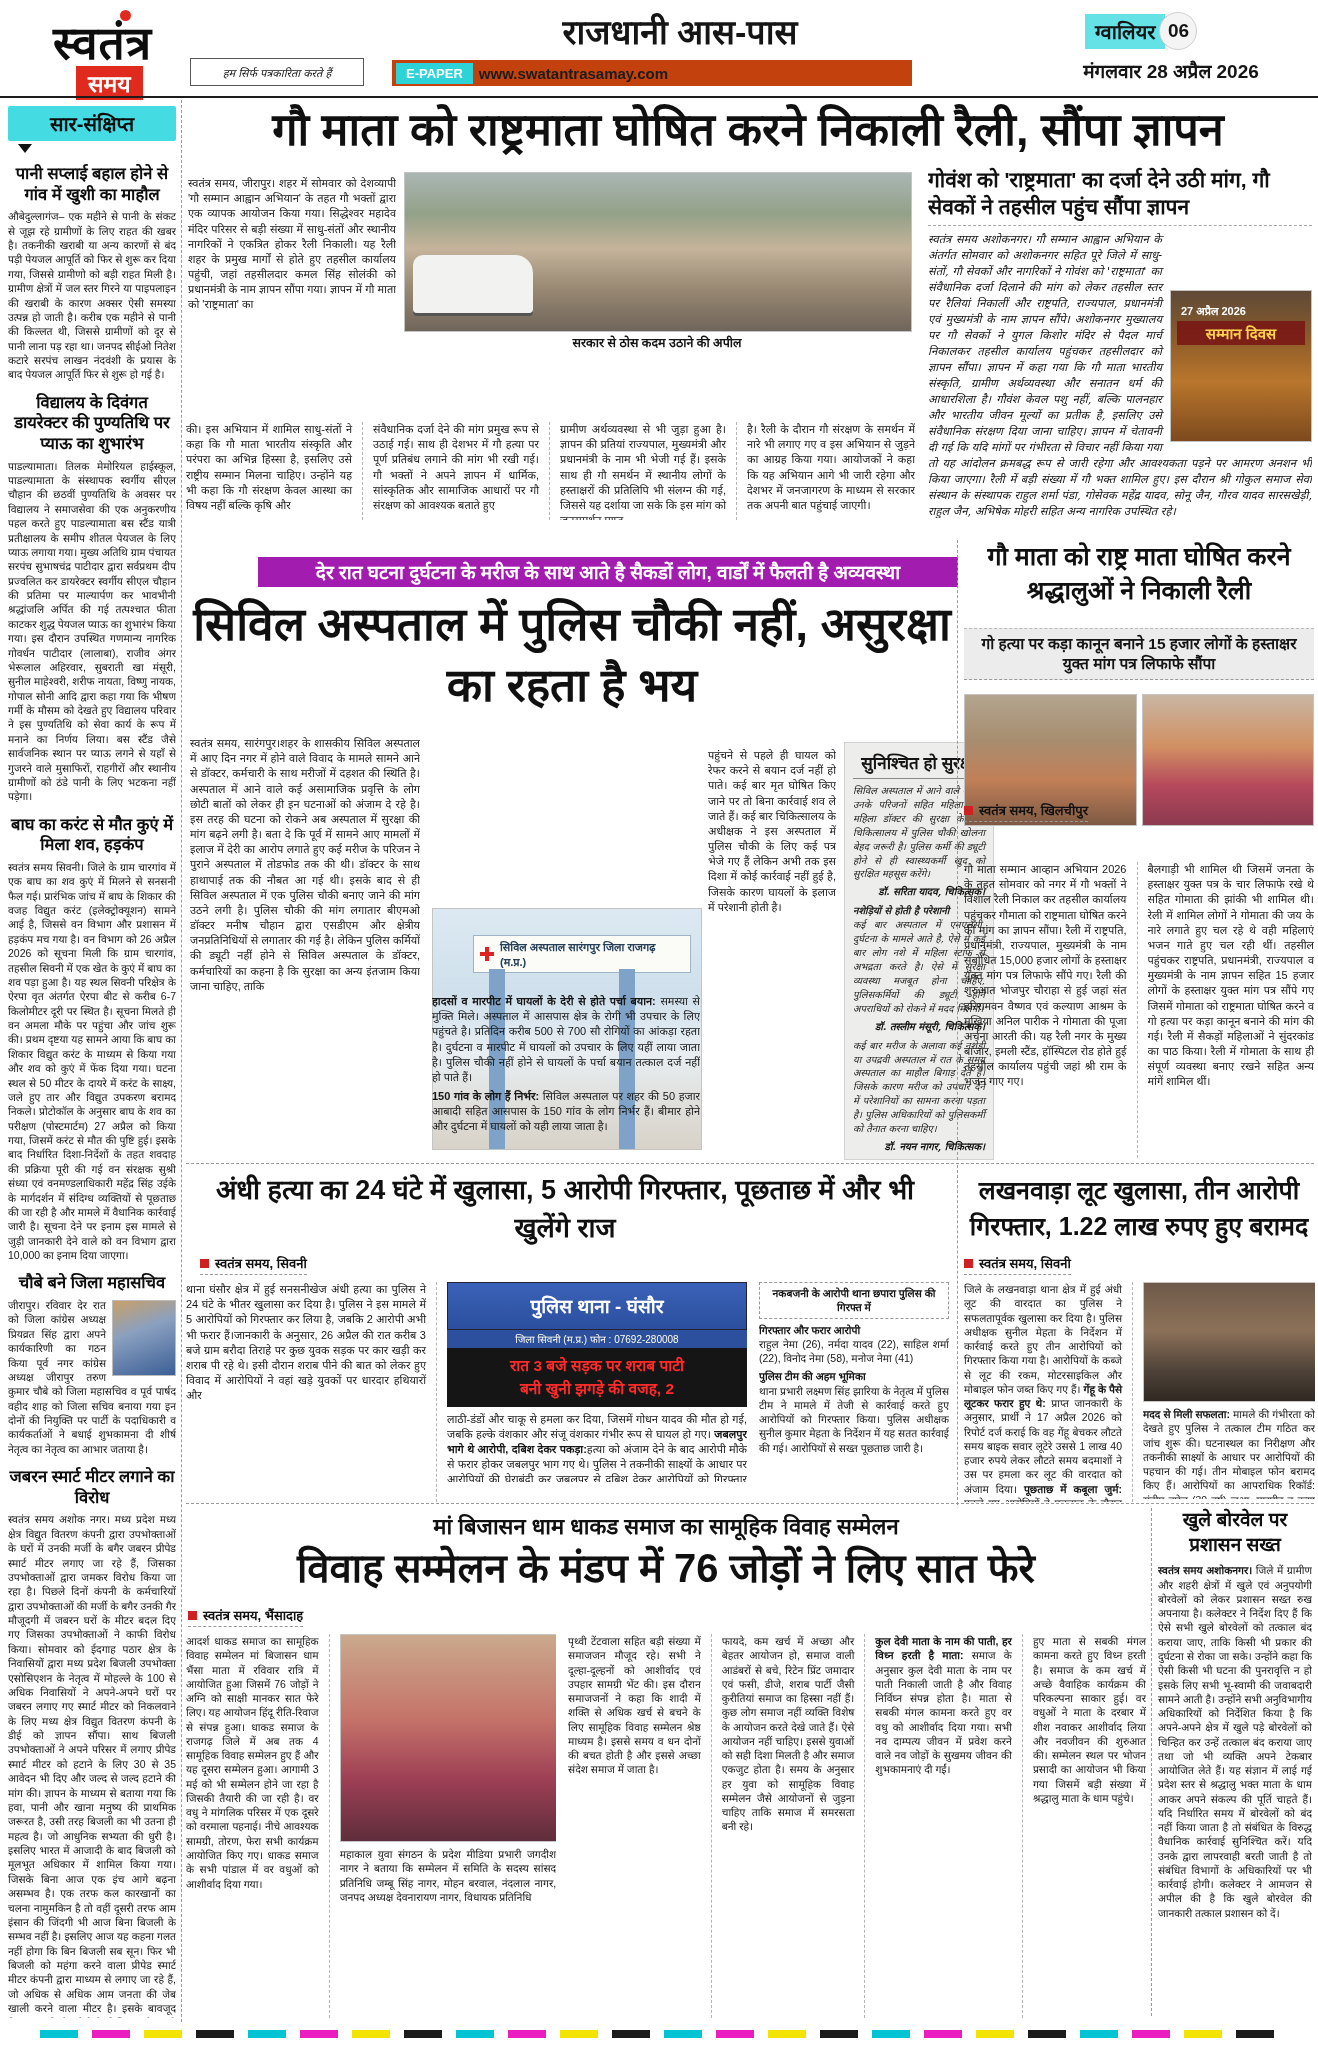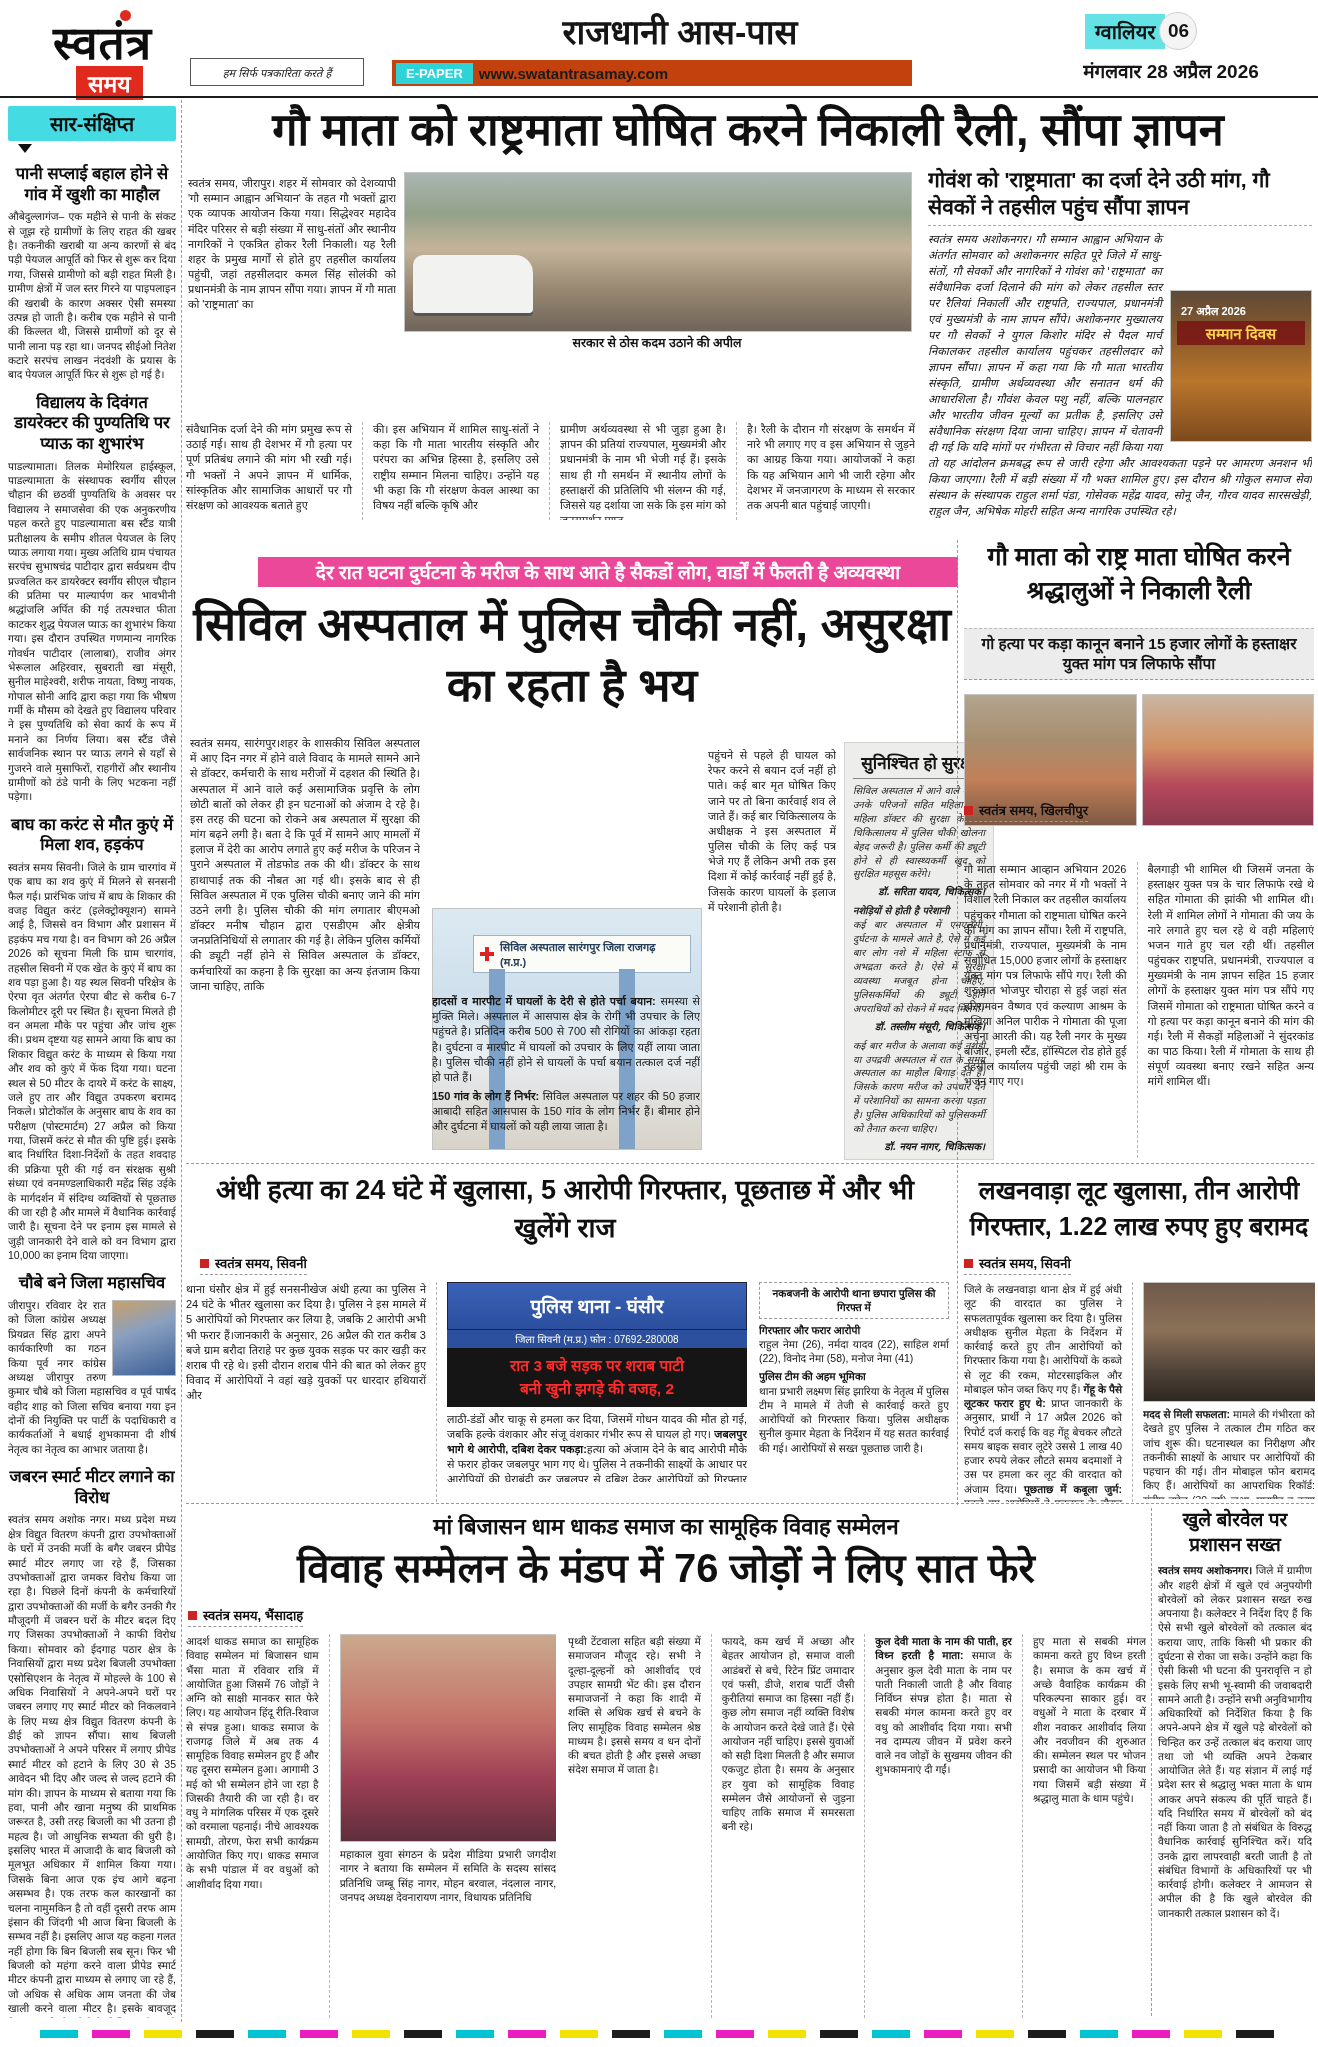--- a/index.html
+++ b/index.html
@@ -48,21 +48,21 @@
   .hosp-building{background:linear-gradient(180deg,#dce9f2 0%,#cfe0ec 35%,#e8eef2 60%,#d8d2c8 100%);}
   .hosp-sign{position:absolute;top:26px;left:40px;right:10px;background:#fbfbf8;border:1px solid #9db4c6;
              display:flex;align-items:center;gap:6px;padding:3px 6px;font-size:11px;font-weight:700;color:#27415a;}
   .red-cross{width:14px;height:14px;position:relative;flex:0 0 14px;}
   .red-cross:before{content:"";position:absolute;left:5px;top:0;width:4px;height:14px;background:#d22;}
   .red-cross:after{content:"";position:absolute;left:0;top:5px;width:14px;height:4px;background:#d22;}
   .pillar{position:absolute;top:60px;width:16px;bottom:0;background:#7fa3c8;}
   
   .byline{font-size:13px;font-weight:700;color:#111;display:inline-block;border-bottom:1px dashed #999;padding-bottom:2px;}
   .byline .sq{display:inline-block;width:9px;height:9px;background:#c22;margin-right:6px;}
-  .kicker-black{background:#ec4899;color:#fff;font-size:19px;font-weight:700;display:flex;align-items:center;justify-content:center;}
+  .kicker-black{background:#a21caf;color:#fff;font-size:19px;font-weight:700;display:flex;align-items:center;justify-content:center;}
   .kicker-grey{background:#ececec;font-size:15.5px;font-weight:800;text-align:center;line-height:1.3;
                padding:5px 6px;border-bottom:1px dashed #999;border-top:1px dashed #bbb;}
   .subhead-inline{font-weight:800;}
   .colflex{display:flex;}
   .colflex > div{overflow:hidden;}
   .colrule{border-right:1px dashed #b5b5b5;padding-right:10px;margin-right:10px;}
   .safety-box{background:#ededeb;border:1px solid #d2d2d0;padding:8px 8px;overflow:hidden;}
   .safety-title{font-size:17px;font-weight:800;text-align:center;border-bottom:1px solid #888;padding-bottom:4px;margin-bottom:5px;}
   .quote{font-family:"DejaVu Serif","Liberation Serif",serif;font-style:italic;font-size:9.8px;line-height:1.42;text-align:justify;color:#222;}
   .quote-auth{font-family:"DejaVu Serif","Liberation Serif",serif;font-style:italic;font-size:10px;font-weight:700;text-align:right;margin:3px 0 6px 0;}
@@ -145,22 +145,22 @@
     <div>
       <div class="photo ph-banner" style="float:right;width:140px;height:150px;margin:58px 0 4px 8px;">
         <div class="banner-date">27 अप्रैल 2026</div>
         <div class="banner-txt">सम्मान दिवस</div>
       </div>
       <div class="serifit just" style="font-size:11.3px;line-height:1.42;">स्वतंत्र समय अशोकनगर। गौ सम्मान आह्वान अभियान के अंतर्गत सोमवार को अशोकनगर सहित पूरे जिले में साधु-संतों, गौ सेवकों और नागरिकों ने गोवंश को 'राष्ट्रमाता' का संवैधानिक दर्जा दिलाने की मांग को लेकर तहसील स्तर पर रैलियां निकालीं और राष्ट्रपति, राज्यपाल, प्रधानमंत्री एवं मुख्यमंत्री के नाम ज्ञापन सौंपे। अशोकनगर मुख्यालय पर गौ सेवकों ने युगल किशोर मंदिर से पैदल मार्च निकालकर तहसील कार्यालय पहुंचकर तहसीलदार को ज्ञापन सौंपा। ज्ञापन में कहा गया कि गौ माता भारतीय संस्कृति, ग्रामीण अर्थव्यवस्था और सनातन धर्म की आधारशिला है। गौवंश केवल पशु नहीं, बल्कि पालनहार और भारतीय जीवन मूल्यों का प्रतीक है, इसलिए उसे संवैधानिक संरक्षण दिया जाना चाहिए। ज्ञापन में चेतावनी दी गई कि यदि मांगों पर गंभीरता से विचार नहीं किया गया तो यह आंदोलन क्रमबद्ध रूप से जारी रहेगा और आवश्यकता पड़ने पर आमरण अनशन भी किया जाएगा। रैली में बड़ी संख्या में गौ भक्त शामिल हुए। इस दौरान श्री गोकुल समाज सेवा संस्थान के संस्थापक राहुल शर्मा पंडा, गोसेवक महेंद्र यादव, सोनू जैन, गौरव यादव सारसखेड़ी, राहुल जैन, अभिषेक मोहरी सहित अन्य नागरिक उपस्थित रहे।</div>
     </div>
   </div>
 
   <div class="abs colflex" style="left:186px;top:422px;width:730px;height:98px;">
+    <div class="bodytxt colrule" style="width:166px;">की। इस अभियान में शामिल साधु-संतों ने कहा कि गौ माता भारतीय संस्कृति और परंपरा का अभिन्न हिस्सा है, इसलिए उसे राष्ट्रीय सम्मान मिलना चाहिए। उन्होंने यह भी कहा कि गौ संरक्षण केवल आस्था का विषय नहीं बल्कि कृषि और</div>
     <div class="bodytxt colrule" style="width:166px;">संवैधानिक दर्जा देने की मांग प्रमुख रूप से उठाई गई। साथ ही देशभर में गौ हत्या पर पूर्ण प्रतिबंध लगाने की मांग भी रखी गई। गौ भक्तों ने अपने ज्ञापन में धार्मिक, सांस्कृतिक और सामाजिक आधारों पर गौ संरक्षण को आवश्यक बताते हुए</div>
-    <div class="bodytxt colrule" style="width:166px;">की। इस अभियान में शामिल साधु-संतों ने कहा कि गौ माता भारतीय संस्कृति और परंपरा का अभिन्न हिस्सा है, इसलिए उसे राष्ट्रीय सम्मान मिलना चाहिए। उन्होंने यह भी कहा कि गौ संरक्षण केवल आस्था का विषय नहीं बल्कि कृषि और</div>
     <div class="bodytxt colrule" style="width:166px;">ग्रामीण अर्थव्यवस्था से भी जुड़ा हुआ है। ज्ञापन की प्रतियां राज्यपाल, मुख्यमंत्री और प्रधानमंत्री के नाम भी भेजी गई हैं। इसके साथ ही गौ समर्थन में स्थानीय लोगों के हस्ताक्षरों की प्रतिलिपि भी संलग्न की गई, जिससे यह दर्शाया जा सके कि इस मांग को जनसमर्थन प्राप्त</div>
     <div class="bodytxt" style="width:168px;">है। रैली के दौरान गौ संरक्षण के समर्थन में नारे भी लगाए गए व इस अभियान से जुड़ने का आग्रह किया गया। आयोजकों ने कहा कि यह अभियान आगे भी जारी रहेगा और देशभर में जनजागरण के माध्यम से सरकार तक अपनी बात पहुंचाई जाएगी।</div>
   </div>
 
   <div class="abs kicker-black" style="left:258px;top:557px;width:700px;height:30px;">देर रात घटना दुर्घटना के मरीज के साथ आते है सैकडों लोग, वार्डों में फैलती है अव्यवस्था</div>
   <div class="abs headline center" style="left:186px;top:594px;width:772px;font-size:46px;line-height:1.32;">सिविल अस्पताल में पुलिस चौकी नहीं, असुरक्षा का रहता है भय</div>
 
   <div class="abs bodytxt" style="left:190px;top:736px;width:230px;height:424px;">स्वतंत्र समय, सारंगपुर।शहर के शासकीय सिविल अस्पताल में आए दिन नगर में होने वाले विवाद के मामले सामने आने से डॉक्टर, कर्मचारी के साथ मरीजों में दहशत की स्थिति है। अस्पताल में आने वाले कई असामाजिक प्रवृत्ति के लोग छोटी बातों को लेकर ही इन घटनाओं को अंजाम दे रहे है। इस तरह की घटना को रोकने अब अस्पताल में सुरक्षा की मांग बढ़ने लगी है। बता दे कि पूर्व में सामने आए मामलों में इलाज में देरी का आरोप लगाते हुए कई मरीज के परिजन ने पुराने अस्पताल में तोडफोड तक की थी। डॉक्टर के साथ हाथापाई तक की नौबत आ गई थी। इसके बाद से ही सिविल अस्पताल में एक पुलिस चौकी बनाए जाने की मांग उठने लगी है। पुलिस चौकी की मांग लगातार बीएमओ डॉक्टर मनीष चौहान द्वारा एसडीएम और क्षेत्रीय जनप्रतिनिधियों से लगातार की गई है। लेकिन पुलिस कर्मियों की ड्यूटी नहीं होने से सिविल अस्पताल के डॉक्टर, कर्मचारियों का कहना है कि सुरक्षा का अन्य इंतजाम किया जाना चाहिए, ताकि</div>
 
   <div class="abs photo hosp-building" style="left:432px;top:748px;width:268px;height:240px;">

